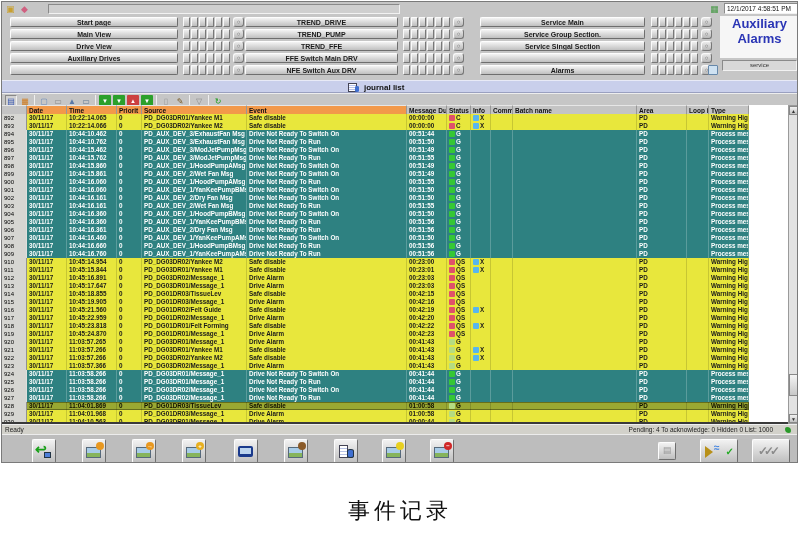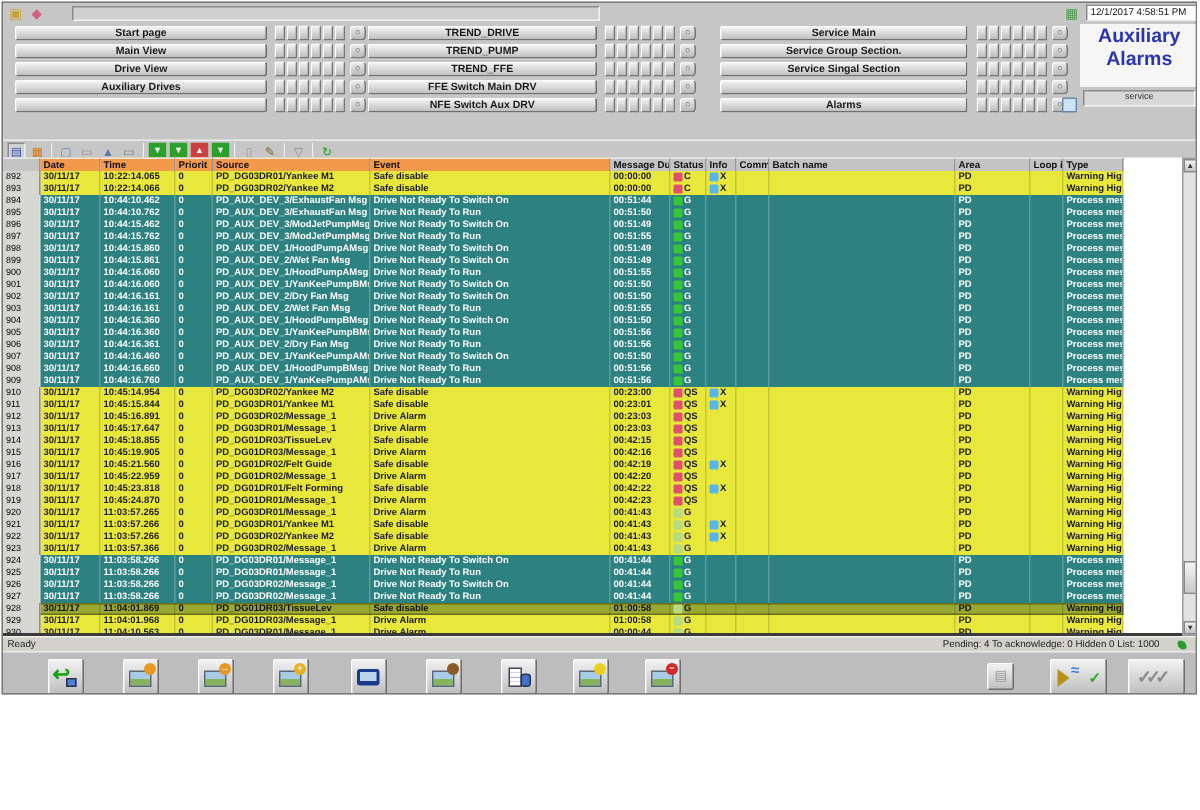--- a/index.html
+++ b/index.html
@@ -219,20 +219,24 @@
         <div class="gobtn" style="position: absolute; left: 699px; top: 63px; width: 11px; height: 10px;">○</div>
         <div class="alarmicon" style="position: absolute; left: 706px; top: 63px; width: 10px; height: 10px;"></div>
       </div>
 
     <div class="logopanel">
       <div class="logoline">Auxiliary</div>
       <div class="logoline">Alarms</div>
     </div>
     <div class="servicebox">service</div>
 
+    <div class="jbar">
+      <div class="jicon"></div>
+      <div class="jtitle">journal list</div>
+    </div>
 
     <div class="tbar" id="toolbar">
         <div class="tbtn" style="color: rgb(45, 79, 174);">▤</div>
         <div class="tbtn" style="color: rgb(208, 120, 24);">▦</div>
         <div class="tsep"></div>
         <div class="tbtn" style="color: rgb(104, 136, 184);">▢</div>
         <div class="tbtn" style="color: rgb(138, 138, 138);">▭</div>
         <div class="tbtn" style="color: rgb(88, 120, 168);">▲</div>
         <div class="tbtn" style="color: rgb(96, 120, 144);">▭</div>
         <div class="tsep"></div>
@@ -947,13 +951,14 @@
           <span class="spk"></span>
           <span class="wave">≈</span>
           <span class="hch">✓</span>
         </div>
         <div class="kbtn" style="position: absolute; left: 750px; top: 4px; width: 38px; height: 24px;">
           <span class="checks">✓✓✓</span>
         </div>
       </div>
   </div>
 
+  <div class="caption">事件记录</div>
 </div>
 
 </body></html>

